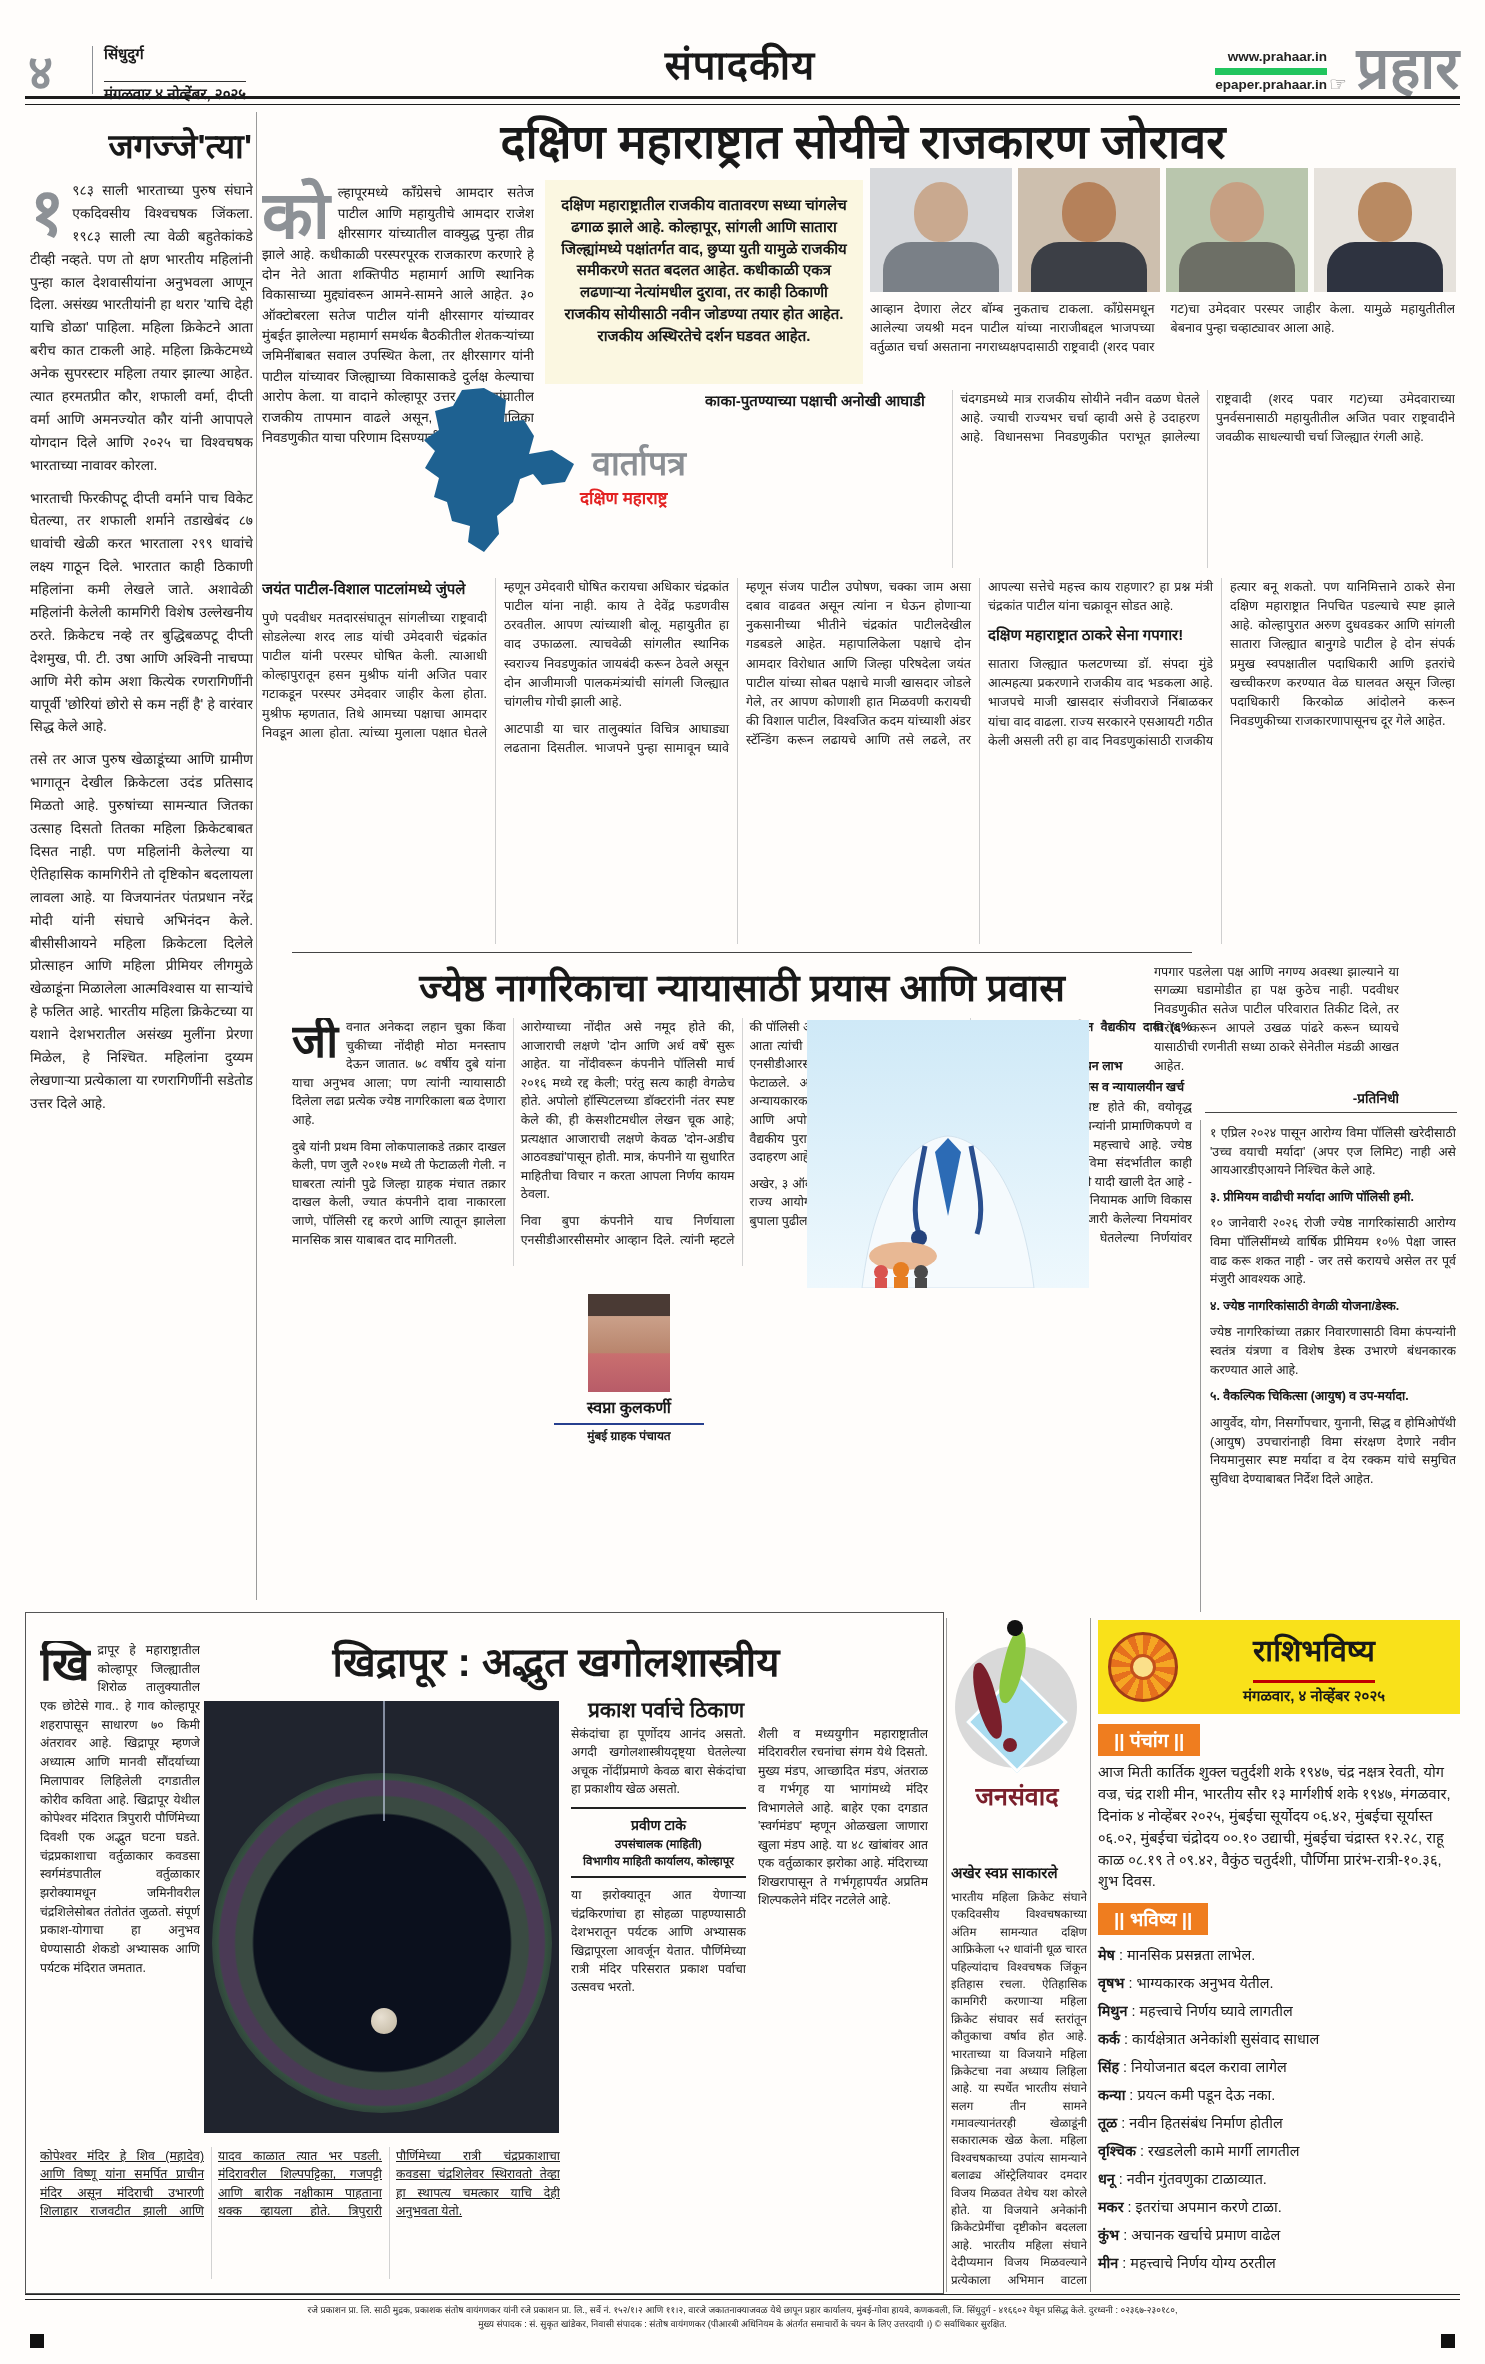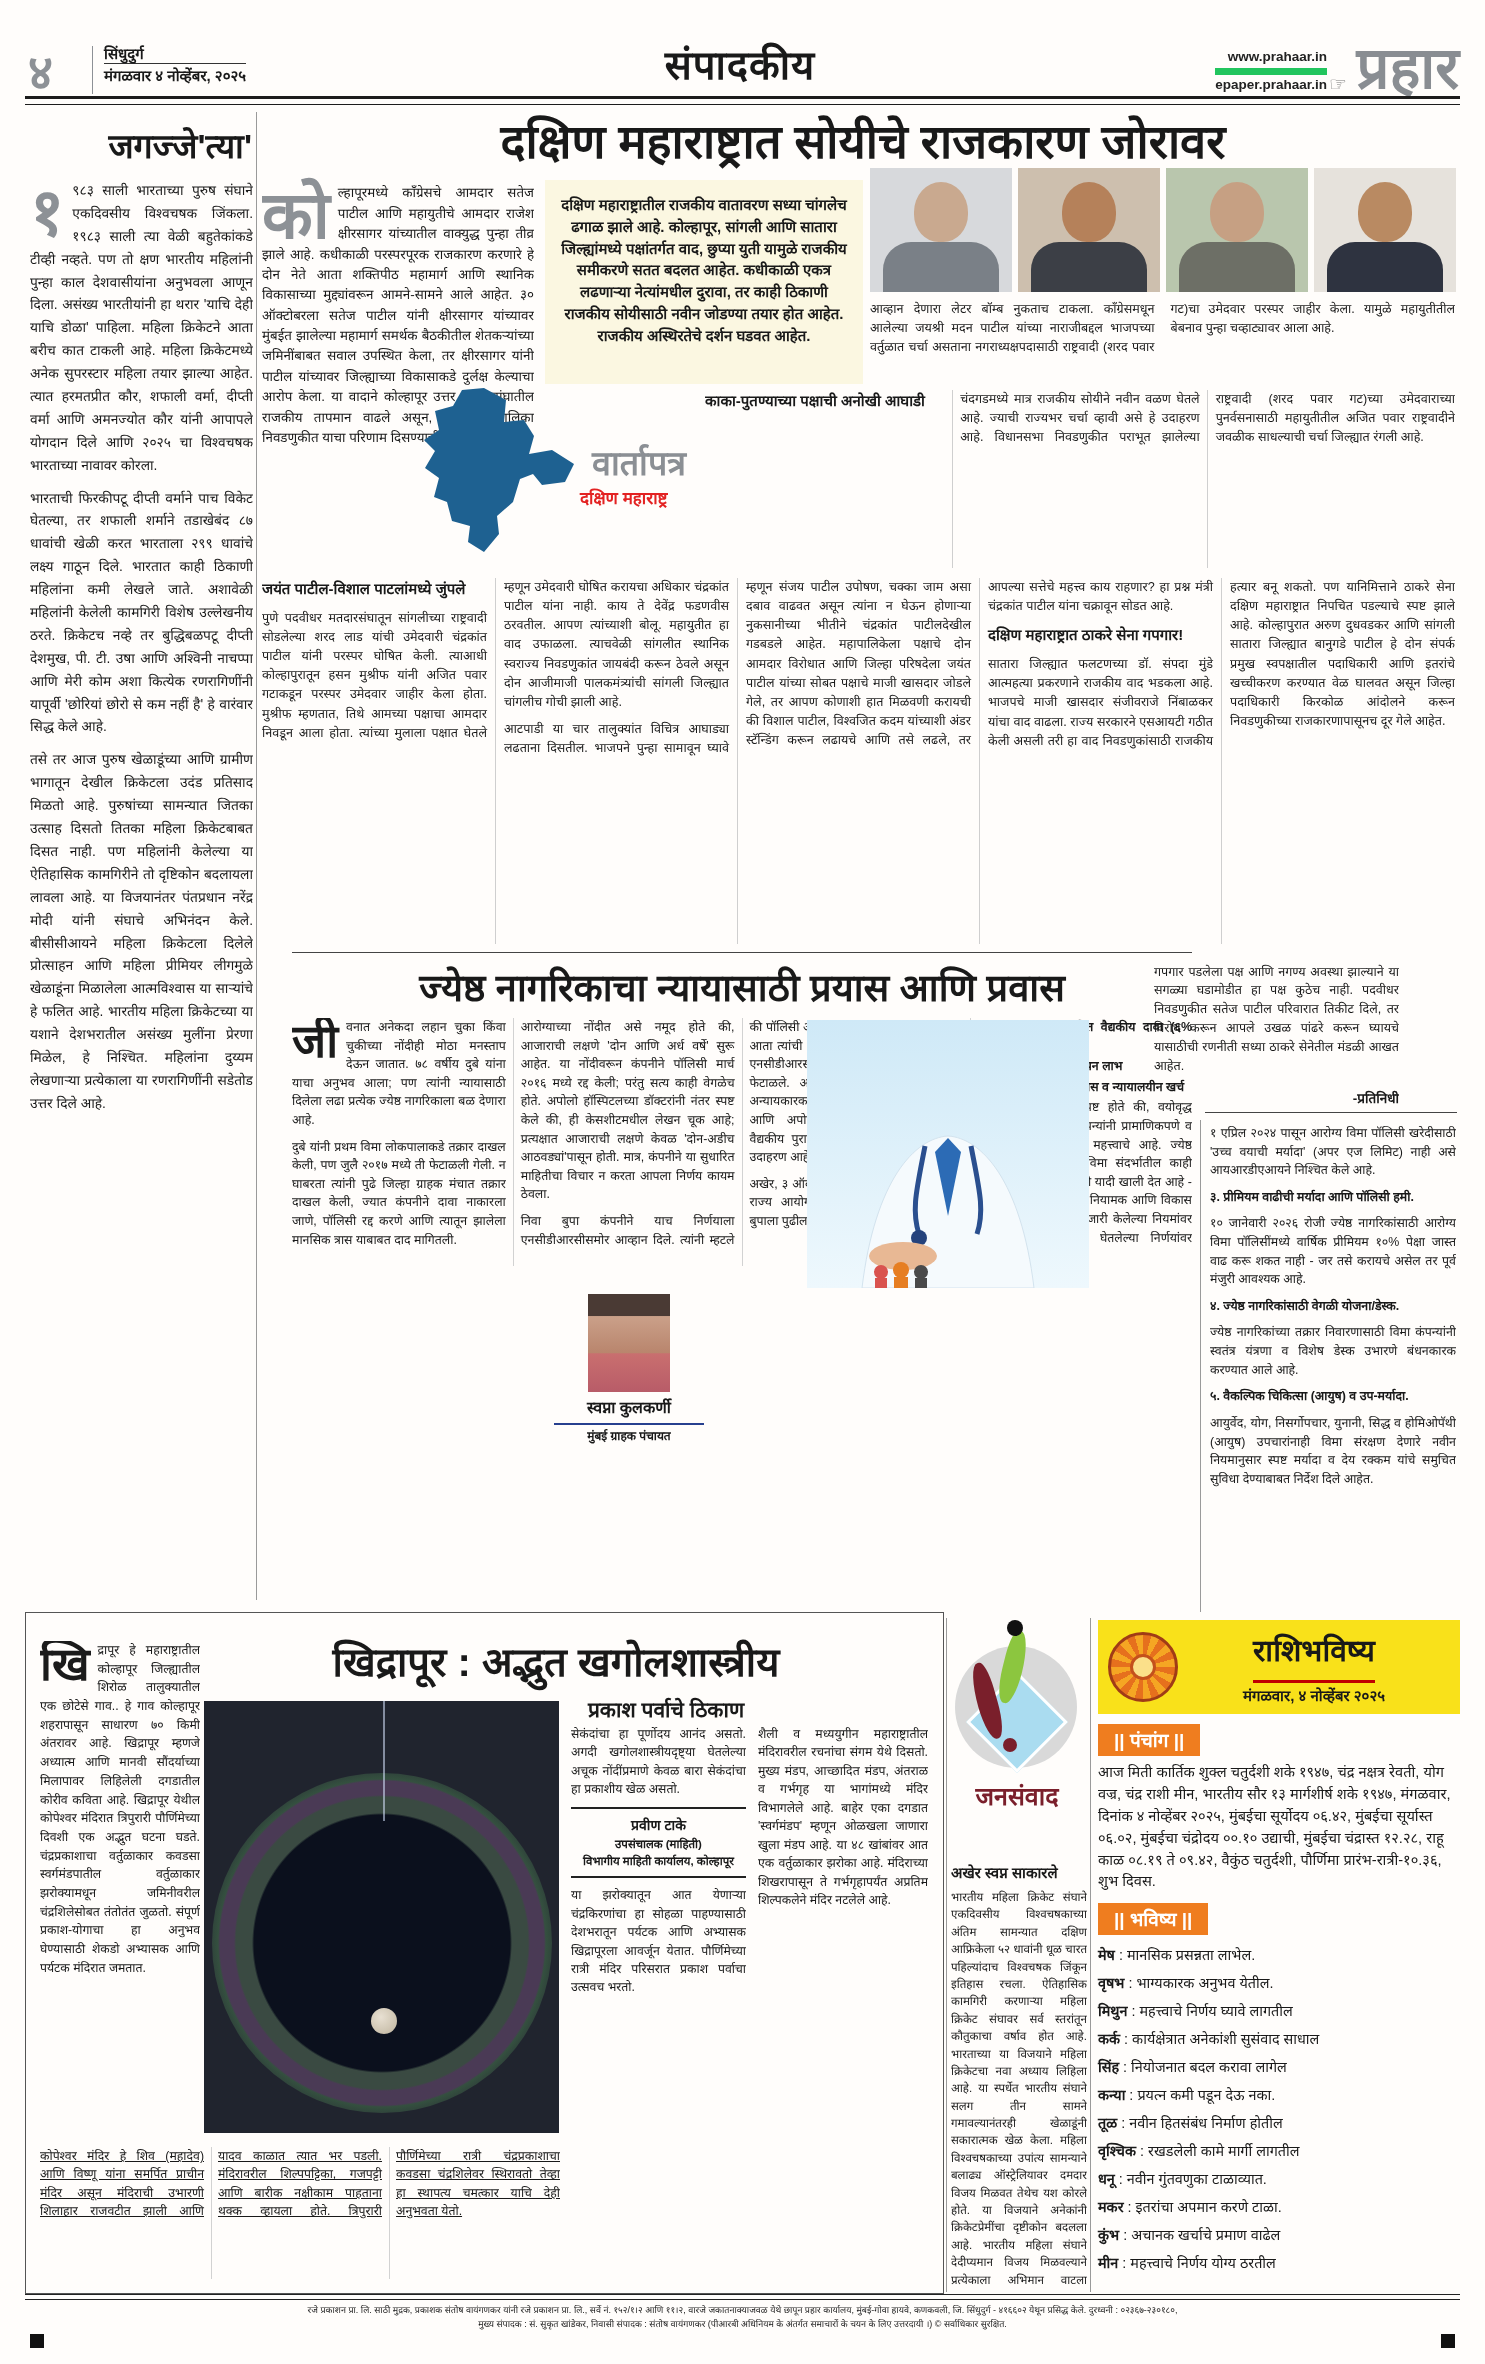--- a/index.html
+++ b/index.html
@@ -5,21 +5,21 @@
   html,body{margin:0;padding:0;background:#e9e9e6;}
   .page{position:relative;width:1485px;height:2364px;background:#fffdfb;margin:0 auto;
         font-family:"Liberation Sans",sans-serif;color:#191919;overflow:hidden;}
   .abs{position:absolute;}
   .j{text-align:justify;}
   .b{font-weight:bold;}
   
   .pgnum{left:28px;top:38px;font-size:48px;font-weight:bold;color:#8d9196;}
   .hdr-div{left:92px;top:46px;width:1px;height:48px;background:#8d9196;}
   .edition{left:104px;top:46px;font-size:15px;font-weight:bold;line-height:1.1;}
-  .edition .d1{border-bottom:1px solid #333;padding-bottom:0;margin-bottom:4px;}
+  .edition .d1{border-bottom:1px solid #333;padding-bottom:18px;margin-bottom:4px;}
   .sectitle{left:480px;top:36px;width:520px;font-size:40px;font-weight:800;text-align:center;letter-spacing:1px;}
   .sites{right:158px;top:50px;text-align:right;font-size:13.5px;font-weight:bold;color:#222;line-height:1.1;}
   .sites .d1{border-bottom:7px solid #22c55e;padding-bottom:3px;margin-bottom:3px;}
   .cursor{right:138px;top:72px;font-size:20px;color:#777;}
   .plogo{right:26px;top:26px;font-size:58px;font-weight:800;color:#898d92;}
   .hdr-rule{left:25px;top:96px;width:1435px;height:5px;border-top:3px solid #1c1c1c;border-bottom:1px solid #1c1c1c;}
   .vline{background:#9a9a9a;width:1px;}
   .hline{background:#444;height:1px;}
   
   .la-title{left:30px;top:122px;width:222px;font-size:34px;font-weight:800;text-align:right;}

